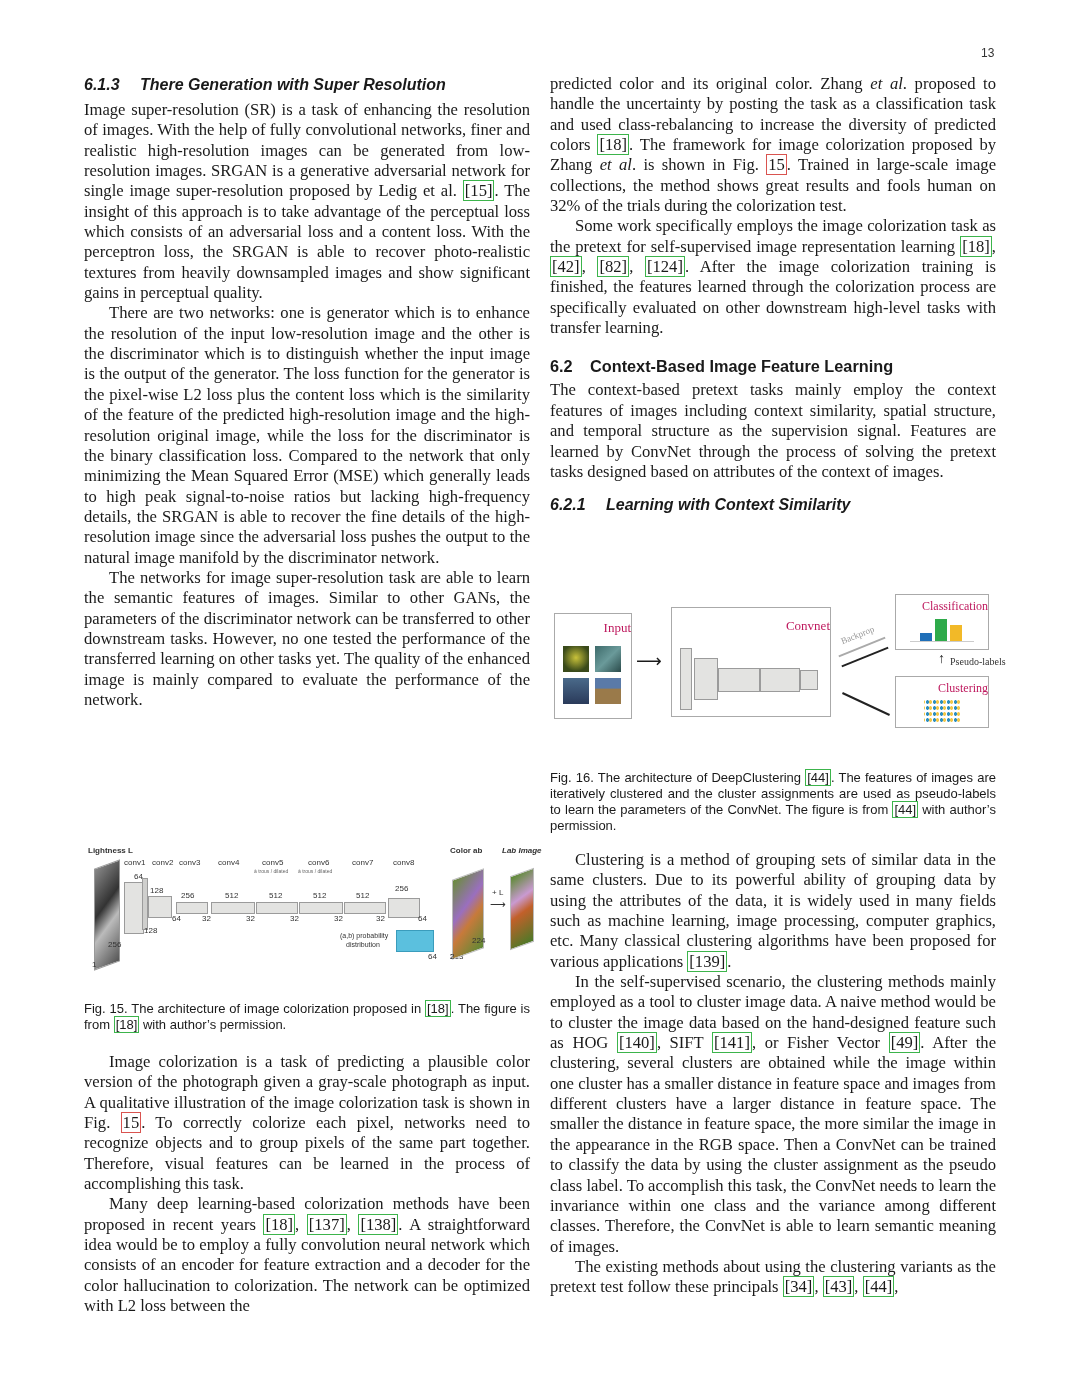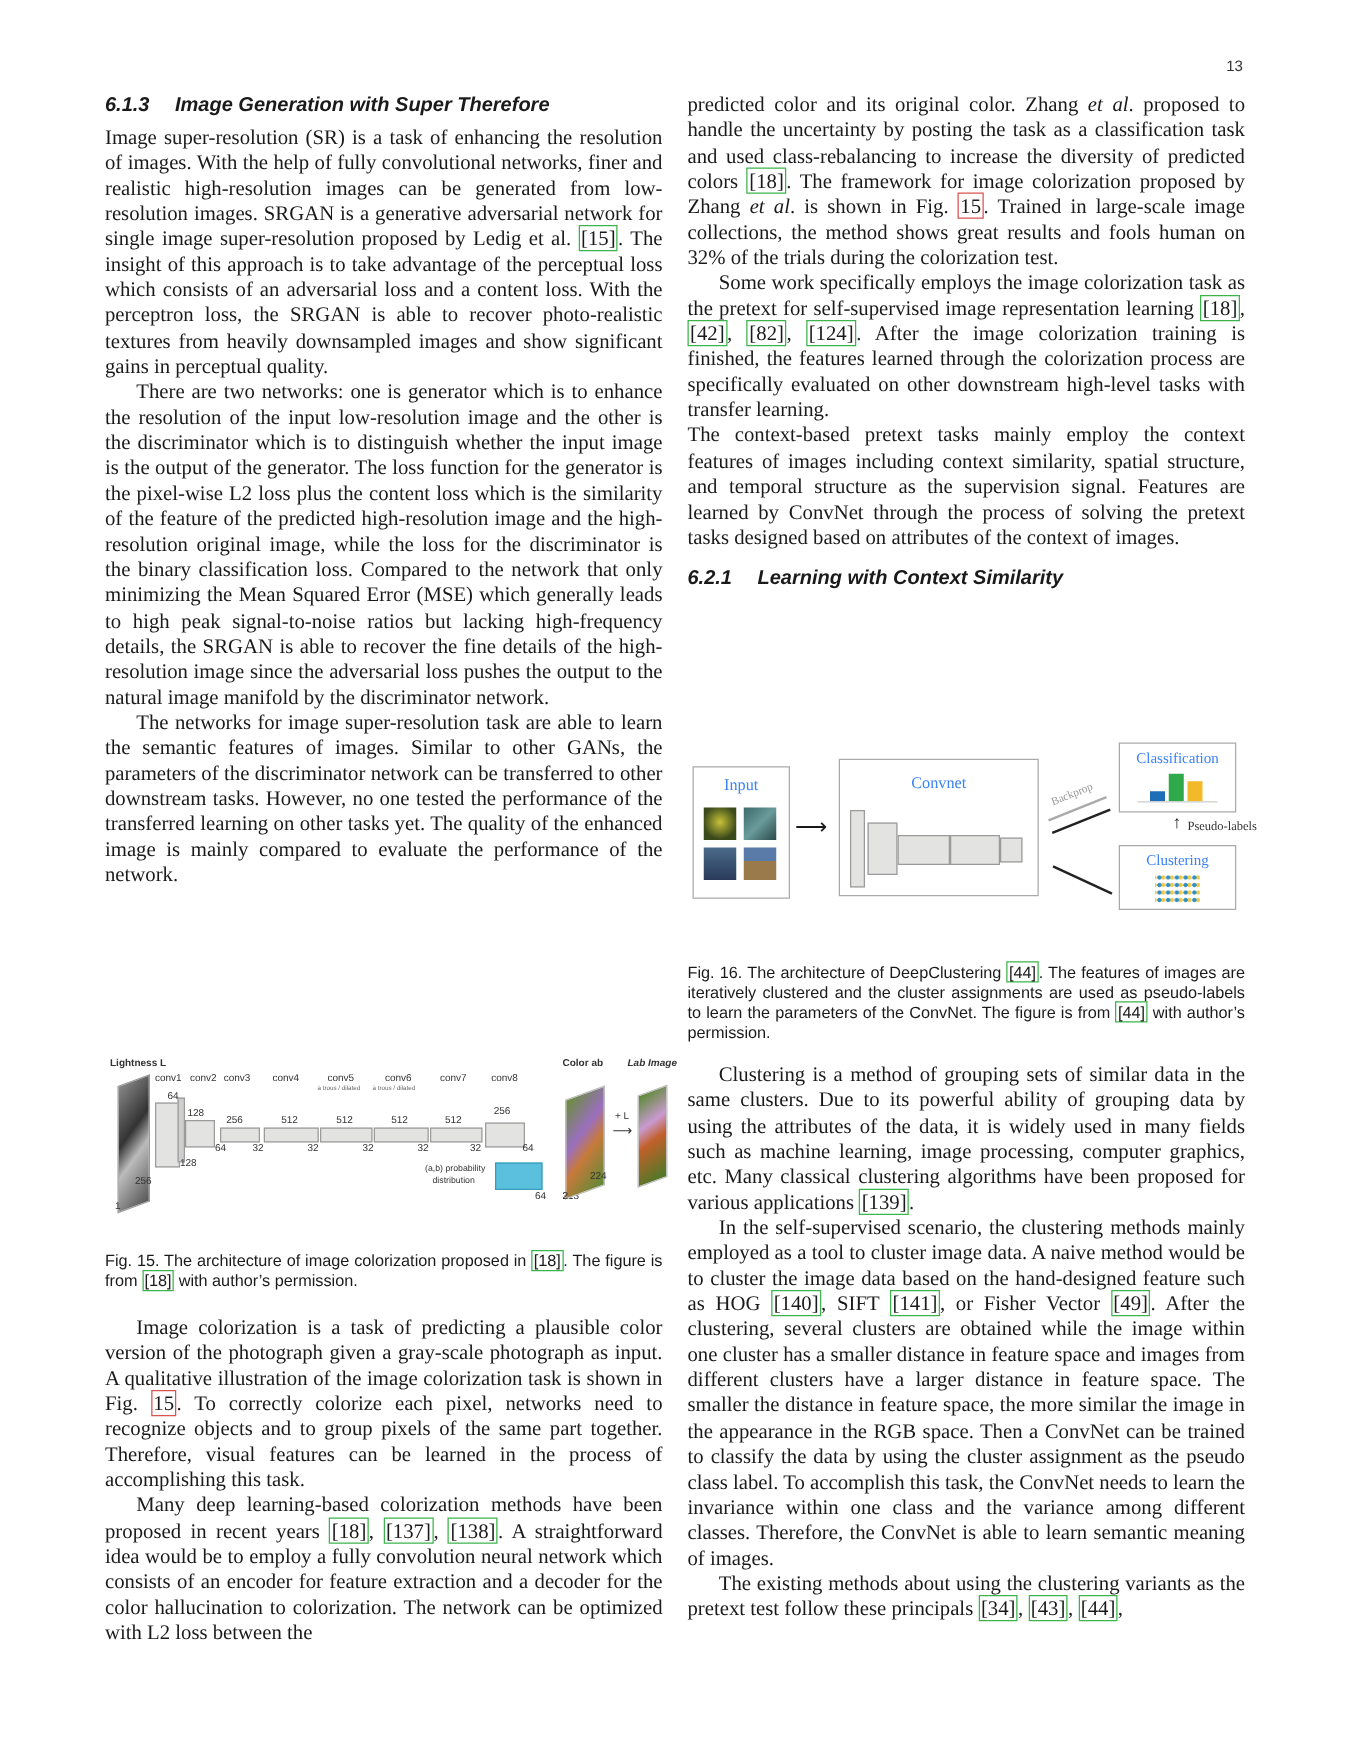--- a/index.html
+++ b/index.html
@@ -21,30 +21,30 @@
   
   .fig15 { position: absolute; left: 84px; top: 842px; width: 456px; height: 130px; font-family: "Liberation Sans", sans-serif; color: #333; }
   .f15-lbl { position: absolute; font-size: 8px; white-space: nowrap; }
   .f15-lbl.b { font-weight: bold; }
   .f15-lbl.tiny { font-size: 5px; color: #666; }
   .block { position: absolute; background: #e3e3e1; border: 1px solid #9b9b9b; }
   .block-side { position: absolute; background: #cfcfcd; border: 1px solid #9b9b9b; }
   
   .fig16 { position: absolute; left: 550px; top: 590px; width: 460px; height: 135px; font-family: "Liberation Serif", serif; }
   .f16-box { position: absolute; border: 1px solid #aaa; background: #fff; }
-  .f16-title { position: absolute; left: 0; right: 0; text-align: center; font-size: 13px; color: #3b82f6; }
+  .f16-title { position: absolute; left: 0; right: 0; text-align: right; font-size: 13px; color: #be185d; }
 </style>
 </head>
 <body>
 
 <div class="page-num">13</div>
 
 <div class="col col-left">
   <h3 class="subsec">
-    <span class="num">6.1.3</span><span>Image Generation with Super Therefore</span>
+    <span class="num">6.1.3</span><span>There Generation with Super Resolution</span>
   </h3>
   <p class="body-text">
     <span>Image super-resolution (SR) is a task of enhancing the resolution of images. With the help of fully convolutional networks, finer and realistic high-resolution images can be generated from low-resolution images. SRGAN is a generative adversarial network for single image super-resolution proposed by Ledig et al. </span><span class="cite">[15]</span><span>. The insight of this approach is to take advantage of the perceptual loss which consists of an adversarial loss and a content loss. With the perceptron loss, the SRGAN is able to recover photo-realistic textures from heavily downsampled images and show significant gains in perceptual quality.</span>
   </p>
   <p class="body-text indent">There are two networks: one is generator which is to enhance the resolution of the input low-resolution image and the other is the discriminator which is to distinguish whether the input image is the output of the generator. The loss function for the generator is the pixel-wise L2 loss plus the content loss which is the similarity of the feature of the predicted high-resolution image and the high-resolution original image, while the loss for the discriminator is the binary classification loss. Compared to the network that only minimizing the Mean Squared Error (MSE) which generally leads to high peak signal-to-noise ratios but lacking high-frequency details, the SRGAN is able to recover the fine details of the high-resolution image since the adversarial loss pushes the output to the natural image manifold by the discriminator network.</p>
   <p class="body-text indent">The networks for image super-resolution task are able to learn the semantic features of images. Similar to other GANs, the parameters of the discriminator network can be transferred to other downstream tasks. However, no one tested the performance of the transferred learning on other tasks yet. The quality of the enhanced image is mainly compared to evaluate the performance of the network.</p>
 </div>
 
 <div class="fig15">
   <span class="f15-lbl b" style="left:4px;top:4px;">Lightness L</span>
@@ -128,20 +128,23 @@
   </p>
 </div>
 
 <div class="col col-right">
   <p class="body-text">
     <span>predicted color and its original color. Zhang </span><i>et al</i><span>. proposed to handle the uncertainty by posting the task as a classification task and used class-rebalancing to increase the diversity of predicted colors </span><span class="cite">[18]</span><span>. The framework for image colorization proposed by Zhang </span><i>et al</i><span>. is shown in Fig. </span><span class="figref">15</span><span>. Trained in large-scale image collections, the method shows great results and fools human on 32% of the trials during the colorization test.</span>
   </p>
   <p class="body-text indent">
     <span>Some work specifically employs the image colorization task as the pretext for self-supervised image representation learning </span><span class="cite">[18]</span><span>, </span><span class="cite">[42]</span><span>, </span><span class="cite">[82]</span><span>, </span><span class="cite">[124]</span><span>. After the image colorization training is finished, the features learned through the colorization process are specifically evaluated on other downstream high-level tasks with transfer learning.</span>
   </p>
+  <h2 class="sec" style="margin-top:17px;">
+    <span class="num">6.2</span><span>Context-Based Image Feature Learning</span>
+  </h2>
   <p class="body-text">The context-based pretext tasks mainly employ the context features of images including context similarity, spatial structure, and temporal structure as the supervision signal. Features are learned by ConvNet through the process of solving the pretext tasks designed based on attributes of the context of images.</p>
   <h3 class="subsec" style="margin-top:12px;">
     <span class="num">6.2.1</span><span>Learning with Context Similarity</span>
   </h3>
 </div>
 
 <div class="fig16">
   <div class="f16-box" style="left:4px;top:23px;width:76px;height:104px;">
     <div class="f16-title" style="top:6px;">Input</div>
     <div class="abs" style="left:8px;top:32px;width:26px;height:26px;background:radial-gradient(circle at 50% 45%,#c9c23a,#3a4a1a 70%);"></div>

